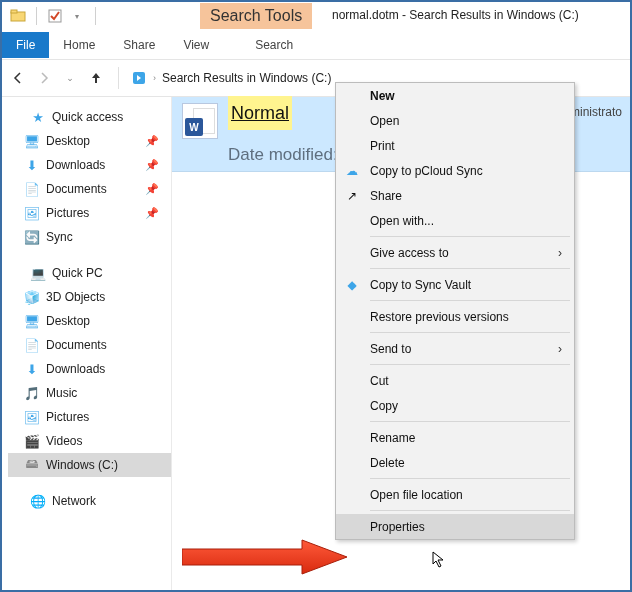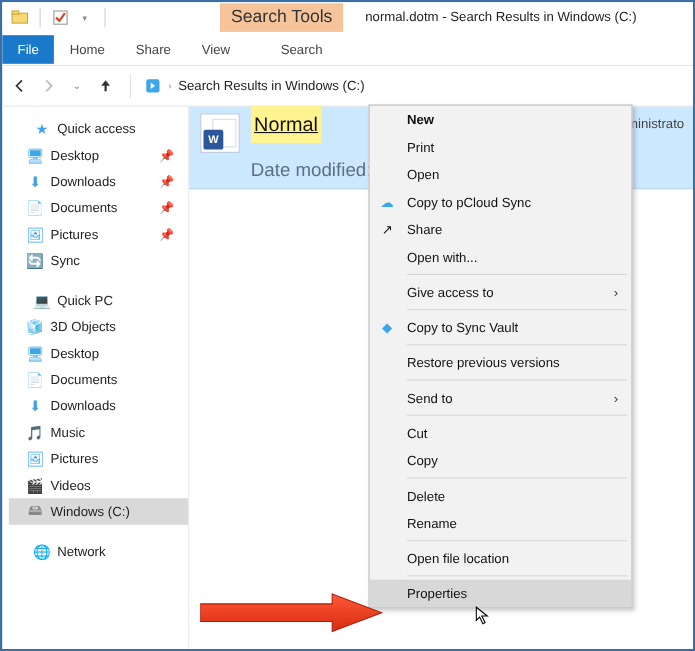--- a/index.html
+++ b/index.html
@@ -44,21 +44,21 @@
   .content { flex:1; position:relative; }
   .result { display:flex; align-items:flex-start; gap:10px; padding: 6px 10px; background: #cce8ff; border-bottom:1px solid #bcd8ef; position:relative;}
   .file-icon { width:36px; height:36px; background:#fff; border:1px solid #b8c8e0; display:flex; align-items:center; justify-content:center; position:relative;}
   .file-icon .wbadge { position:absolute; left:2px; bottom:2px; width:18px; height:18px; background:#2b579a; color:#fff; font-weight:bold; font-size:10px; display:flex; align-items:center; justify-content:center; border-radius:2px;}
   .file-icon .preview { width:22px; height:26px; background:#fff; border:1px solid #ddd; margin-left:8px;}
   .file-name { background: #fff48f; padding: 7px 3px; font-size:18px; color:#111;text-decoration:underline;}
   .file-meta { color:#5f6f7f; font-size:17px; margin-top:21px;}
   .file-path { position:absolute; right: 8px; top: 8px; color:#444; font-size:12px;}
   
   
-  .context-menu { position:absolute; left: 333px; top: 93px; width: 240px; background:#f2f2f2; border:1px solid #bcbcbc; box-shadow: 2px 2px 4px rgba(0,0,0,0.2); }
+  .context-menu { position:absolute; left: 333px; top: 80px; width: 240px; background:#f2f2f2; border:1px solid #bcbcbc; box-shadow: 2px 2px 4px rgba(0,0,0,0.2); }
   .cm-row { display:flex; align-items:center; height: 25px; padding: 0 12px 0 34px; position:relative; color:#111;}
   .cm-row.bold { font-weight:700;}
   .cm-row.hover { background:#d8d8d8;}
   .cm-sep { height:1px; background:#d6d6d6; margin: 3px 4px 3px 34px;}
   .cm-icon { position:absolute; left:8px; width:16px; height:16px; display:flex; align-items:center; justify-content:center; font-size:12px;}
   .cm-arrow { margin-left:auto; color:#333;}
   
   
   .red-arrow { position:absolute; left: 180px; top: 535px; pointer-events:none;}
   
@@ -216,22 +216,22 @@
         <span class="file-name">Normal</span>
         <div class="file-meta">Date modified: 07/</div>
       </div>
       <div class="file-path">C:\Users\Administrato</div>
     </div>
   </div>
 </div>
 
 <div class="context-menu">
   <div class="cm-row bold">New</div>
+  <div class="cm-row">Open</div>
   <div class="cm-row">Print</div>
-  <div class="cm-row">Open</div>
   <div class="cm-row">
       <span class="cm-icon" style="color:#3da5e8;">☁</span>
       <span>Copy to pCloud Sync</span>
     </div>
   <div class="cm-row">
       <span class="cm-icon">↗</span>
       <span>Share</span>
     </div>
   <div class="cm-row">Open with...</div>
   <div class="cm-sep"></div>
@@ -248,22 +248,22 @@
   <div class="cm-row">Restore previous versions</div>
   <div class="cm-sep"></div>
   <div class="cm-row">
       <span>Send to</span>
       <span class="cm-arrow">›</span>
     </div>
   <div class="cm-sep"></div>
   <div class="cm-row">Cut</div>
   <div class="cm-row">Copy</div>
   <div class="cm-sep"></div>
+  <div class="cm-row">Rename</div>
   <div class="cm-row">Delete</div>
-  <div class="cm-row">Rename</div>
   <div class="cm-sep"></div>
   <div class="cm-row">Open file location</div>
   <div class="cm-sep"></div>
   <div class="cm-row hover">Properties</div>
 </div>
 
 <svg class="red-arrow" width="170" height="40">
   <defs>
     <linearGradient id="rg" x1="0" y1="0" x2="0" y2="1">
       <stop offset="0" stop-color="#ff5a3a"></stop>

